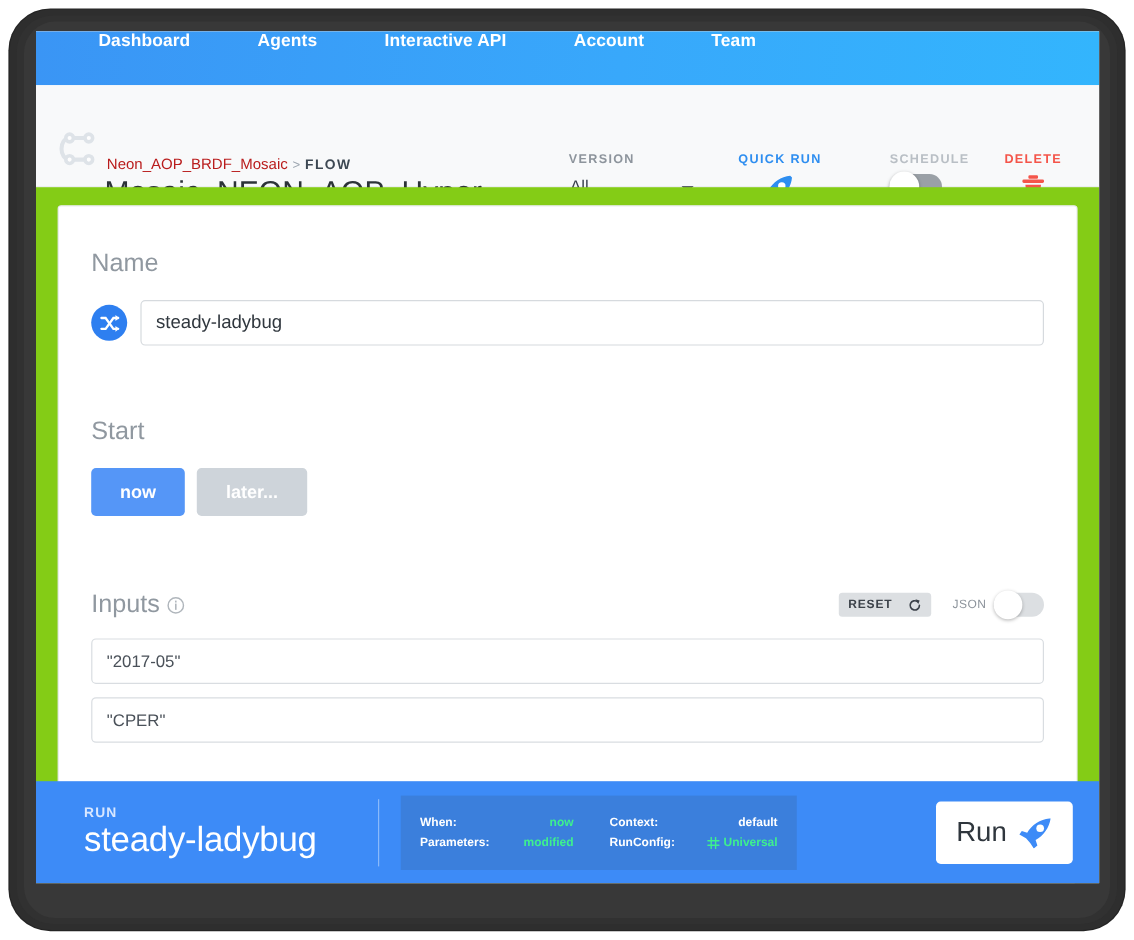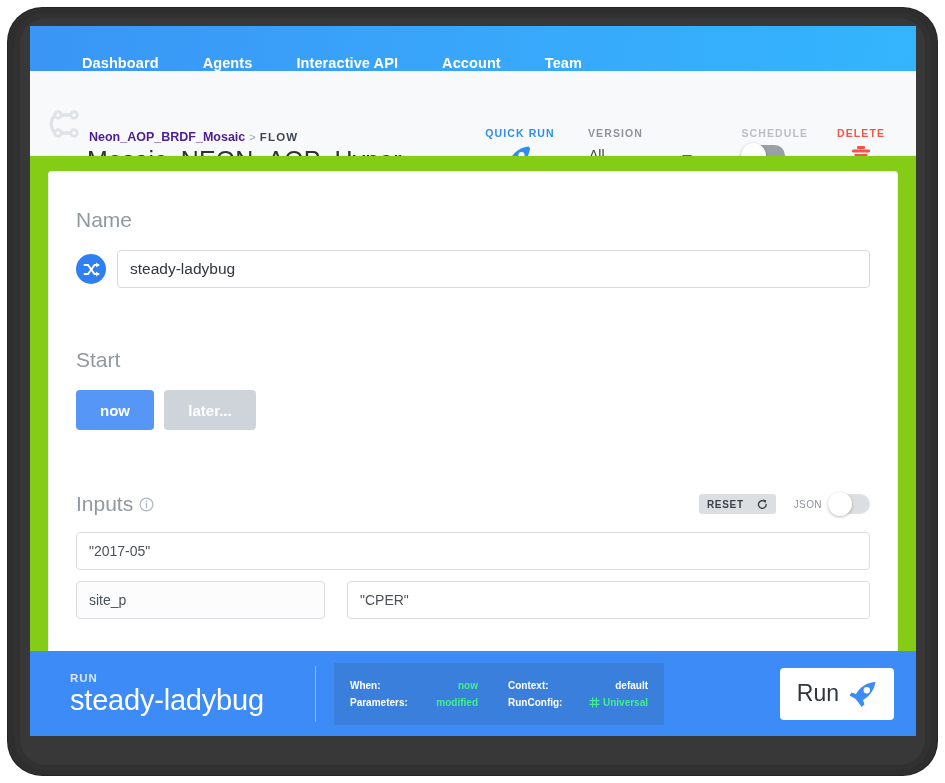--- a/index.html
+++ b/index.html
@@ -40,23 +40,23 @@
     width: 886px; height: 710px;
     background: #f7f7f8;
     overflow: hidden;
   }
 
   
   .topnav {
     height: 45px;
     background: linear-gradient(95deg, #3a95f5 0%, #38a8fb 55%, #33b5fd 100%);
     display: flex;
-    align-items: flex-end;
+    align-items: flex-start;
     padding-left: 30px;
-    gap: 0px;
+    gap: 12px;
   }
   .topnav a {
     color: #ffffff;
     font-size: 14.5px;
     font-weight: bold;
     text-decoration: none;
     padding: 0 22px;
     white-space: nowrap;
     letter-spacing: .1px;
   }
@@ -74,23 +74,22 @@
     width: 40px; height: 38px;
     opacity: .95;
   }
   .crumbs {
     position: absolute;
     left: 59px; top: 59px;
     font-size: 12.5px;
     white-space: nowrap;
   }
   .crumbs .proj {
-    color: #4c1d95;
+    color: #b91c1c;
     text-decoration: none;
-    font-weight: bold;
   }
   .crumbs .sep { color: #9aa3ad; margin: 0 4px; font-size: 11px; }
   .crumbs .kind {
     color: #3d4853;
     font-weight: bold;
     font-size: 11.5px;
     letter-spacing: 1.2px;
   }
   .flow-title {
     position: absolute;
@@ -387,36 +386,36 @@
     </svg>
 
     <div class="crumbs">
       <a class="proj" href="#">Neon_AOP_BRDF_Mosaic</a><span class="sep">&gt;</span><span class="kind">FLOW</span>
     </div>
 
     <div class="flow-title">Mosaic_NEON_AOP_Hyper</div>
 
     <div class="hdr-ctrls">
 
+      <div class="ctrl version">
+        <span class="ctrl-label">VERSION</span>
+        <div class="version-select">
+          <span class="version-value">All</span>
+          <span class="caret"></span>
+        </div>
+      </div>
+
       <div class="ctrl quickrun">
         <span class="ctrl-label">QUICK RUN</span>
         <svg class="rocket-sm" width="36" height="30" viewBox="0 0 36 30">
           <path d="M26.5 1.5 C19 2, 12 7, 8.5 13.5 L4 12 L1.5 15.5 L7 18.5 L11 22.5 L14 28 L17.5 25.5 L16 21 C22.5 17.5, 27.5 10.5, 28 3 Z" fill="#2e8ef0"></path>
           <circle cx="19.5" cy="10" r="3.1" fill="#ffffff"></circle>
           <circle cx="26.5" cy="22.5" r="7" fill="#2e8ef0"></circle>
           <path d="M27.2 17.8 L23.6 23.2 L26.3 23.2 L25.5 27.4 L29.3 21.8 L26.5 21.8 Z" fill="#ffffff"></path>
         </svg>
-      </div>
-
-      <div class="ctrl version">
-        <span class="ctrl-label">VERSION</span>
-        <div class="version-select">
-          <span class="version-value">All</span>
-          <span class="caret"></span>
-        </div>
       </div>
 
       <div class="ctrl schedule">
         <span class="ctrl-label">SCHEDULE</span>
         <div class="toggle">
           <div class="knob"></div>
         </div>
       </div>
 
       <div class="ctrl delete">
@@ -478,21 +477,20 @@
               <div class="knob"></div>
             </div>
           </div>
         </div>
       </div>
 
       <div class="param-row">
         <input class="param-val" type="text" value="&quot;2017-05&quot;" style="">
       </div>
       <div class="param-row">
-        <input class="param-key" type="text" value="site_p" style="">
         <input class="param-val" type="text" value="&quot;CPER&quot;" style="">
       </div>
 
     </div>
   </div>
 
   <div class="runbar">
     <div class="run-name-box">
       <div class="run-kicker">RUN</div>
       <div class="run-name">steady-ladybug</div>

